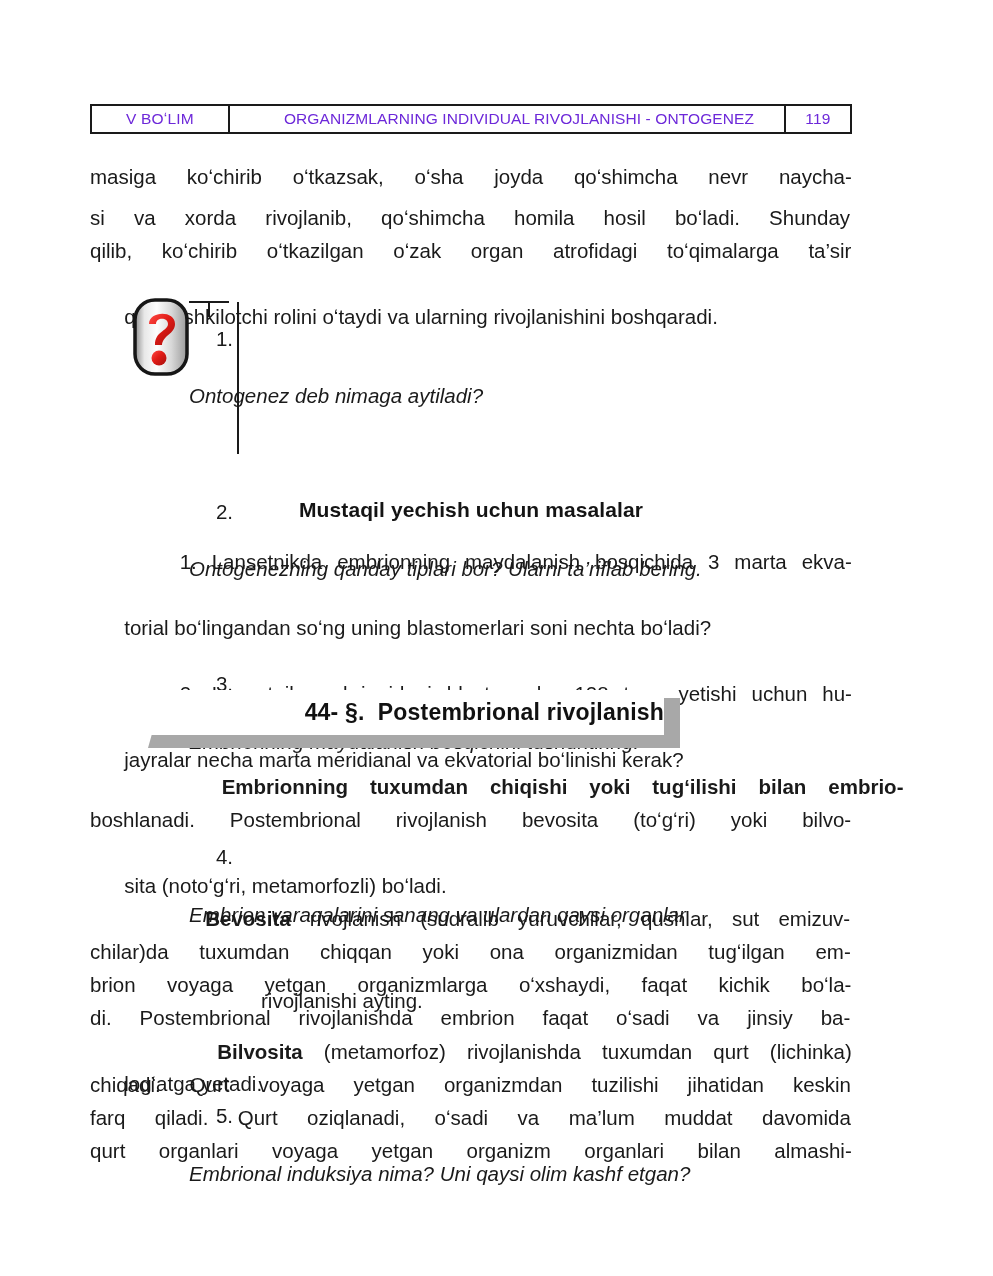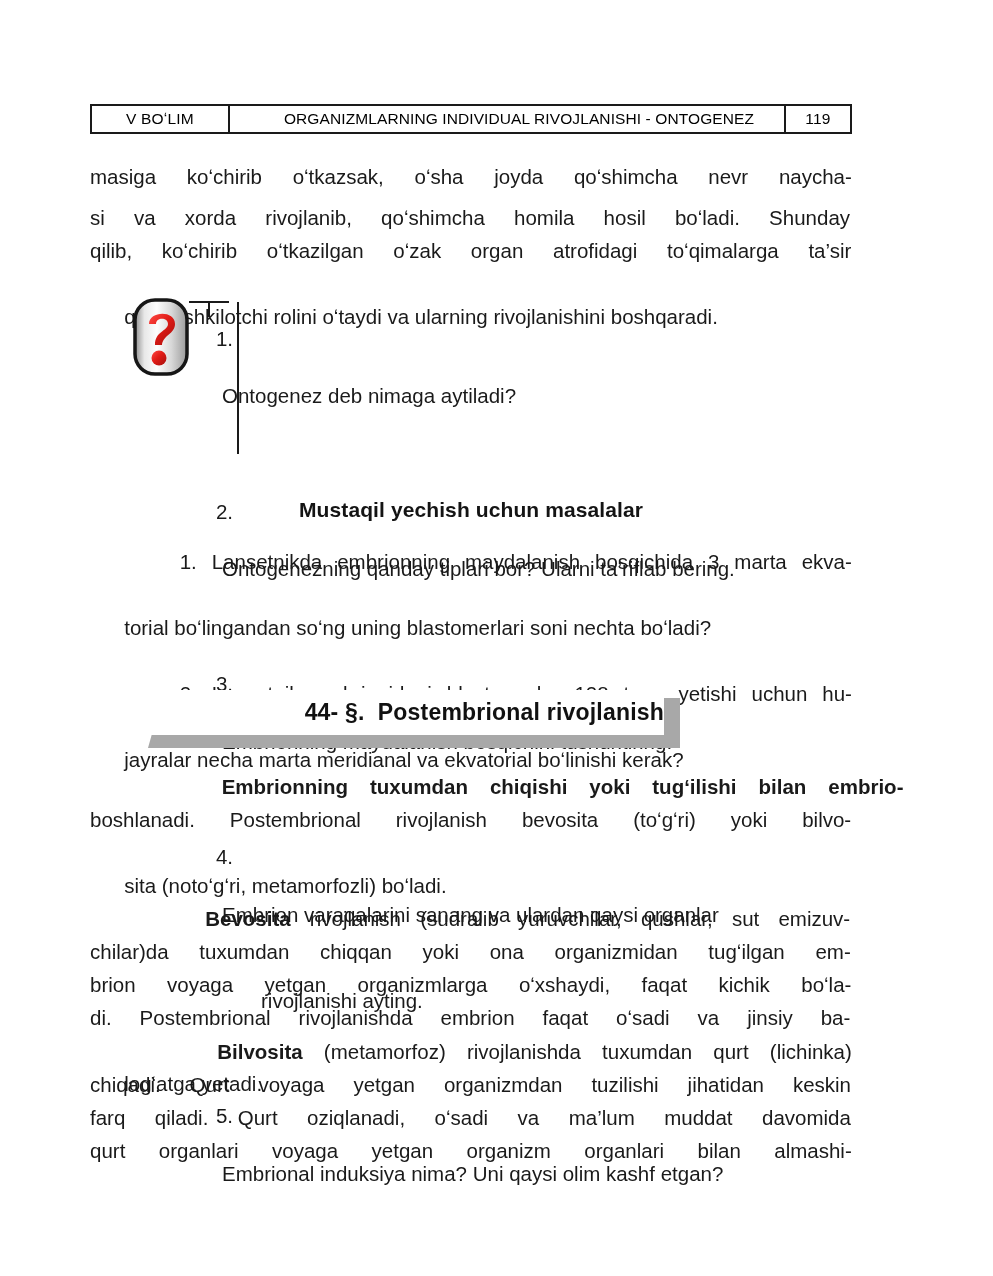--- a/index.html
+++ b/index.html
@@ -32,21 +32,21 @@
     display: flex;
     align-items: stretch;
     background: #fff;
   }
   .hdr-cell {
     display: flex;
     align-items: center;
     justify-content: center;
     font-size: 15.5px;
     letter-spacing: 0.2px;
-    color: #000000;
+    color: #6d28d9;
     white-space: nowrap;
   }
   .hdr-left {
     width: 138px;
     border-right: 2px solid #1a1a1a;
   }
   .hdr-center {
     flex: 1 1 auto;
     border-right: 2px solid #1a1a1a;
     letter-spacing: 0.1px;
@@ -129,21 +129,22 @@
   }
   .q-num {
     position: absolute;
     width: 34px;
     left: 66px;
     text-align: right;
     font-size: 20.5px;
   }
   .q-text {
     display: block;
-    margin-left: 89px;
+    margin-left: 56px;
+    font-style: italic;
   }
   .q-cont {
     display: block;
     margin-left: 128px;
   }
 
   
   .center-head {
     position: absolute;
     left: 90px;

